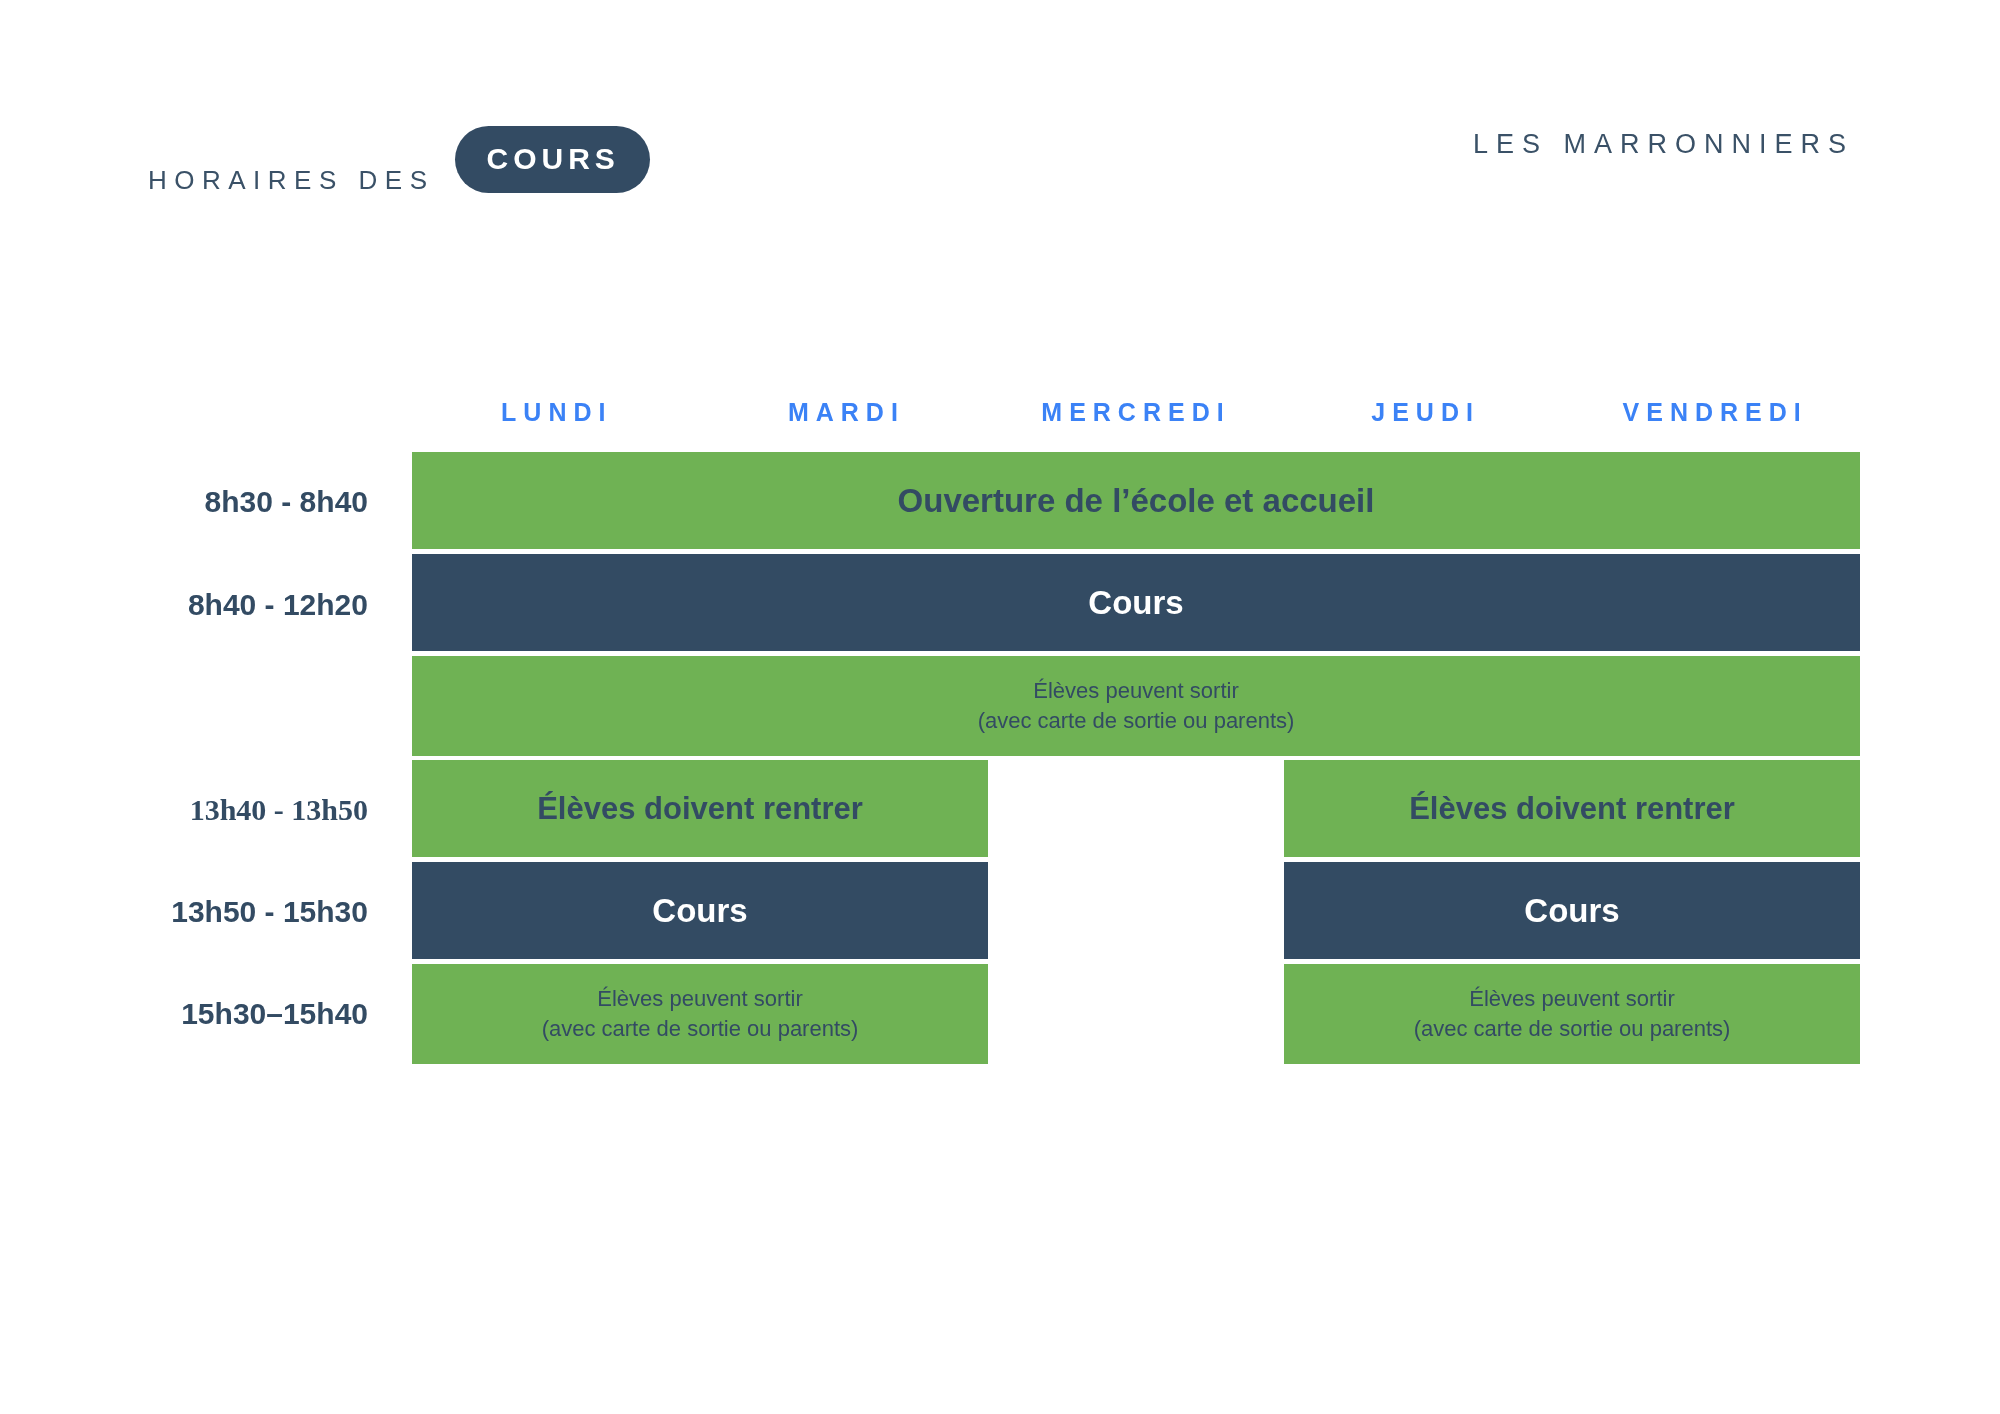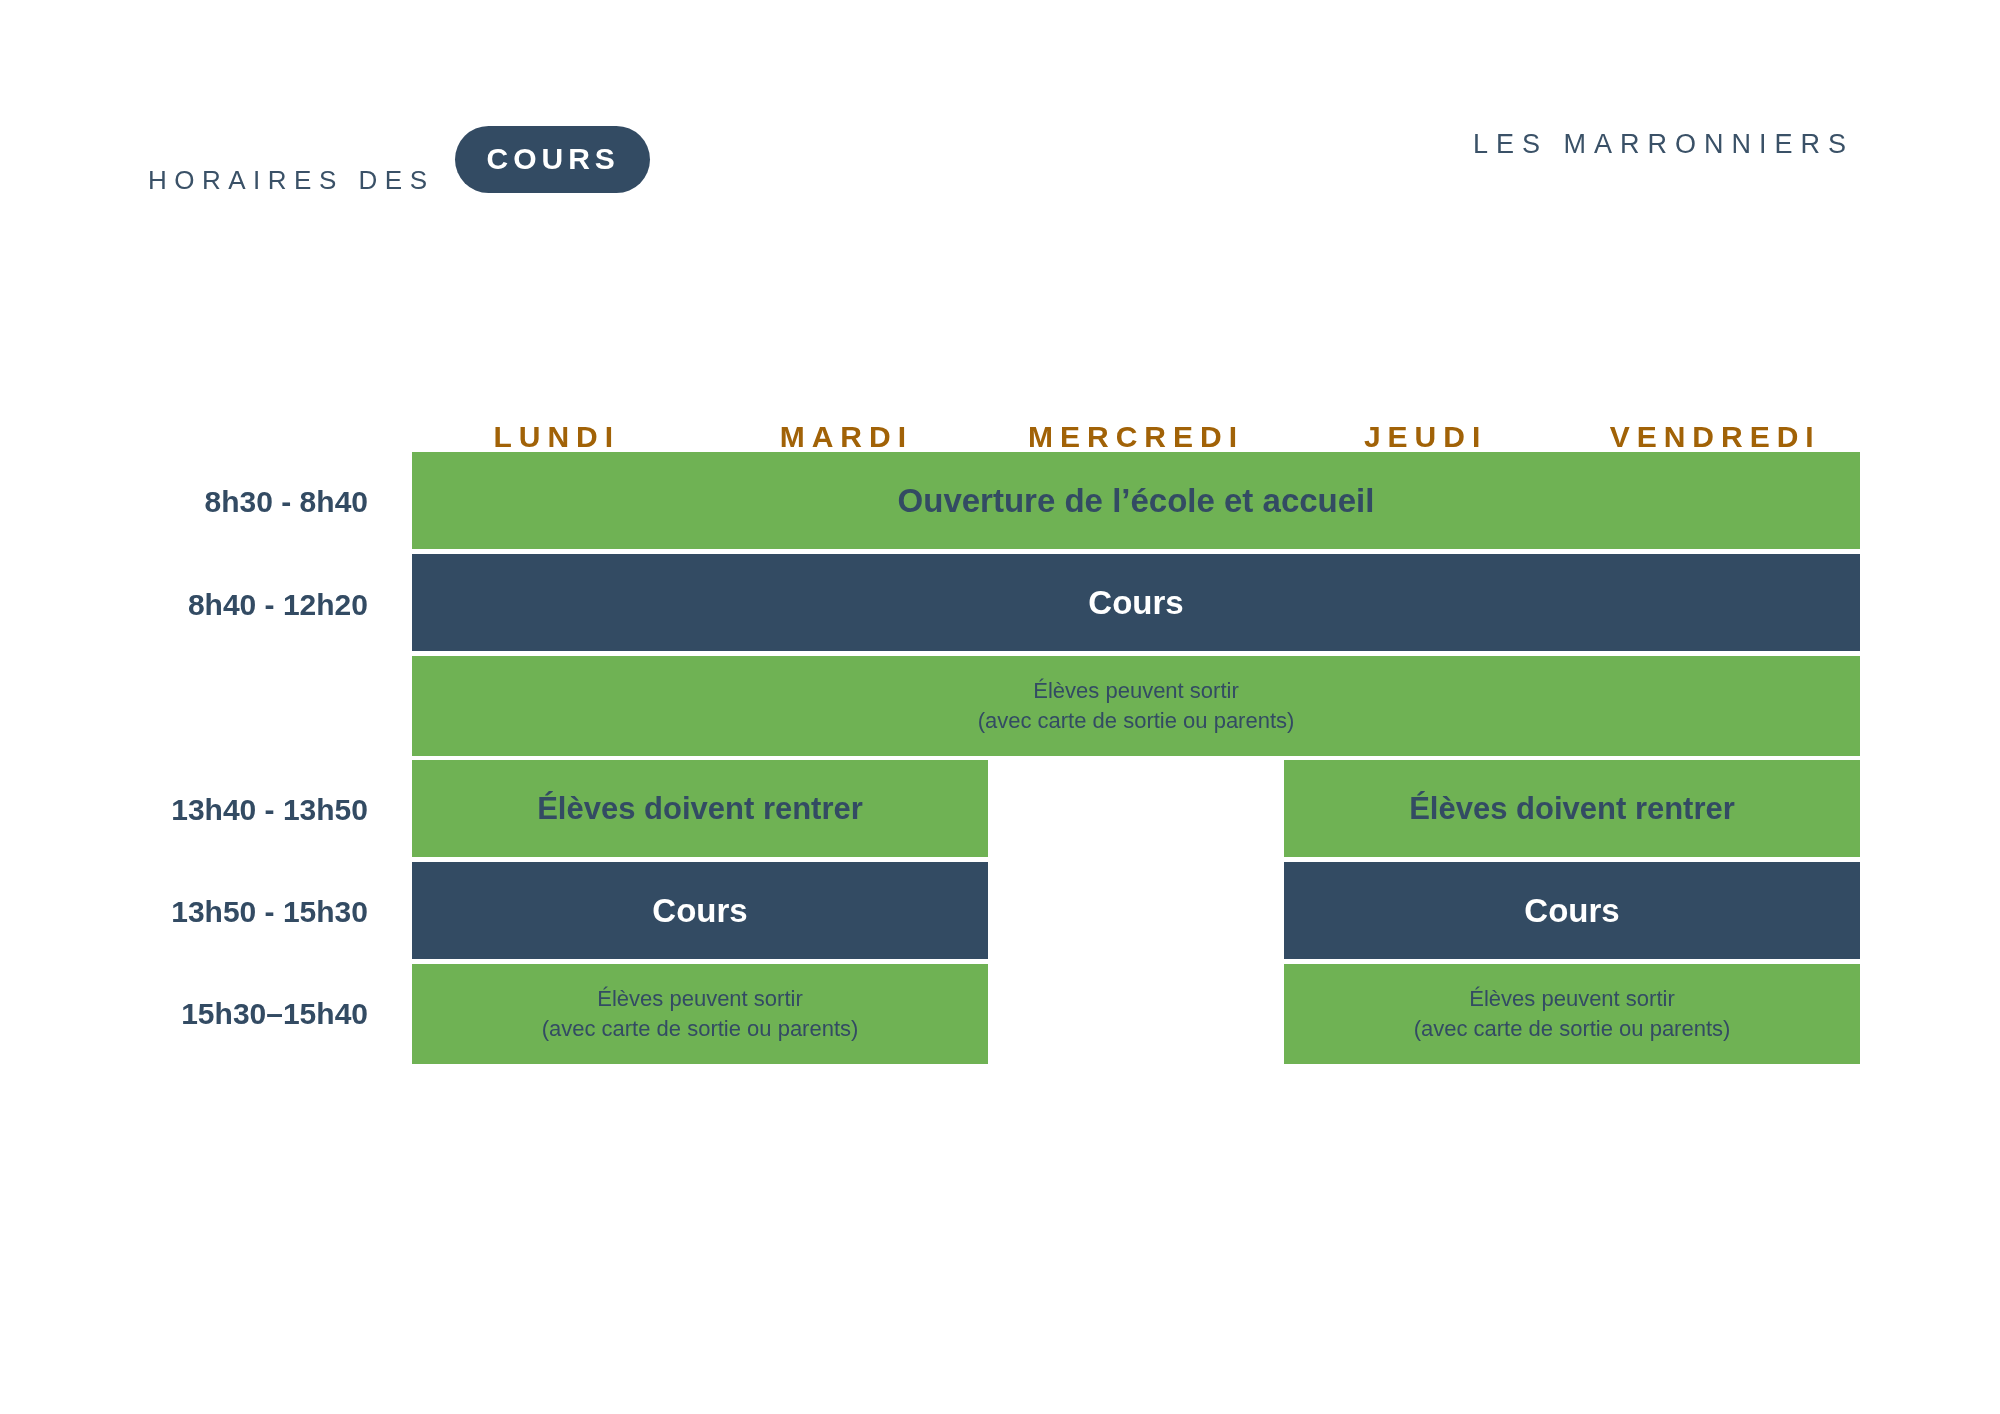--- a/index.html
+++ b/index.html
@@ -81,28 +81,27 @@
     position: absolute;
     left: 412px;
     top: 392px;
     width: 1448px;
     height: 40px;
     display: flex;
   }
   .day-header {
     flex: 1 1 0;
     text-align: center;
-    font-size: 30px;
+    font-size: 25px;
     font-weight: 700;
     letter-spacing: 7px;
     text-transform: uppercase;
-    color: #a16207;
+    color: #3b82f6;
     line-height: 40px;
     white-space: nowrap;
-    margin-top: 25px;
   }
 
   .time-col {
     position: absolute;
     left: 0;
     top: 0;
     width: 394px;
   }
   .time-label {
     position: absolute;
@@ -168,21 +167,21 @@
     <div class="day-header">Lundi</div>
     <div class="day-header">Mardi</div>
     <div class="day-header">Mercredi</div>
     <div class="day-header">Jeudi</div>
     <div class="day-header">Vendredi</div>
   </div>
 
   <div class="time-col">
     <div class="time-label" style="top:487px;">8h30 - 8h40</div>
     <div class="time-label" style="top:590px;">8h40 - 12h20</div>
-    <div class="time-label" style="top:795px;">13h40 - 13h50</div>
+    <div class="time-label" style="top:795px;font-family:Liberation Serif, serif;">13h40 - 13h50</div>
     <div class="time-label" style="top:897px;">13h50 - 15h30</div>
     <div class="time-label" style="top:999px;">15h30–15h40</div>
   </div>
 
   <div class="band green" style="left:412px; top:452px; width:1448px; height:97px;">
     <span class="band-title-lg">Ouverture de l’école et accueil</span>
   </div>
 
   <div class="band navy" style="left:412px; top:554px; width:1448px; height:97px;">
     <span class="band-title-lg">Cours</span>

